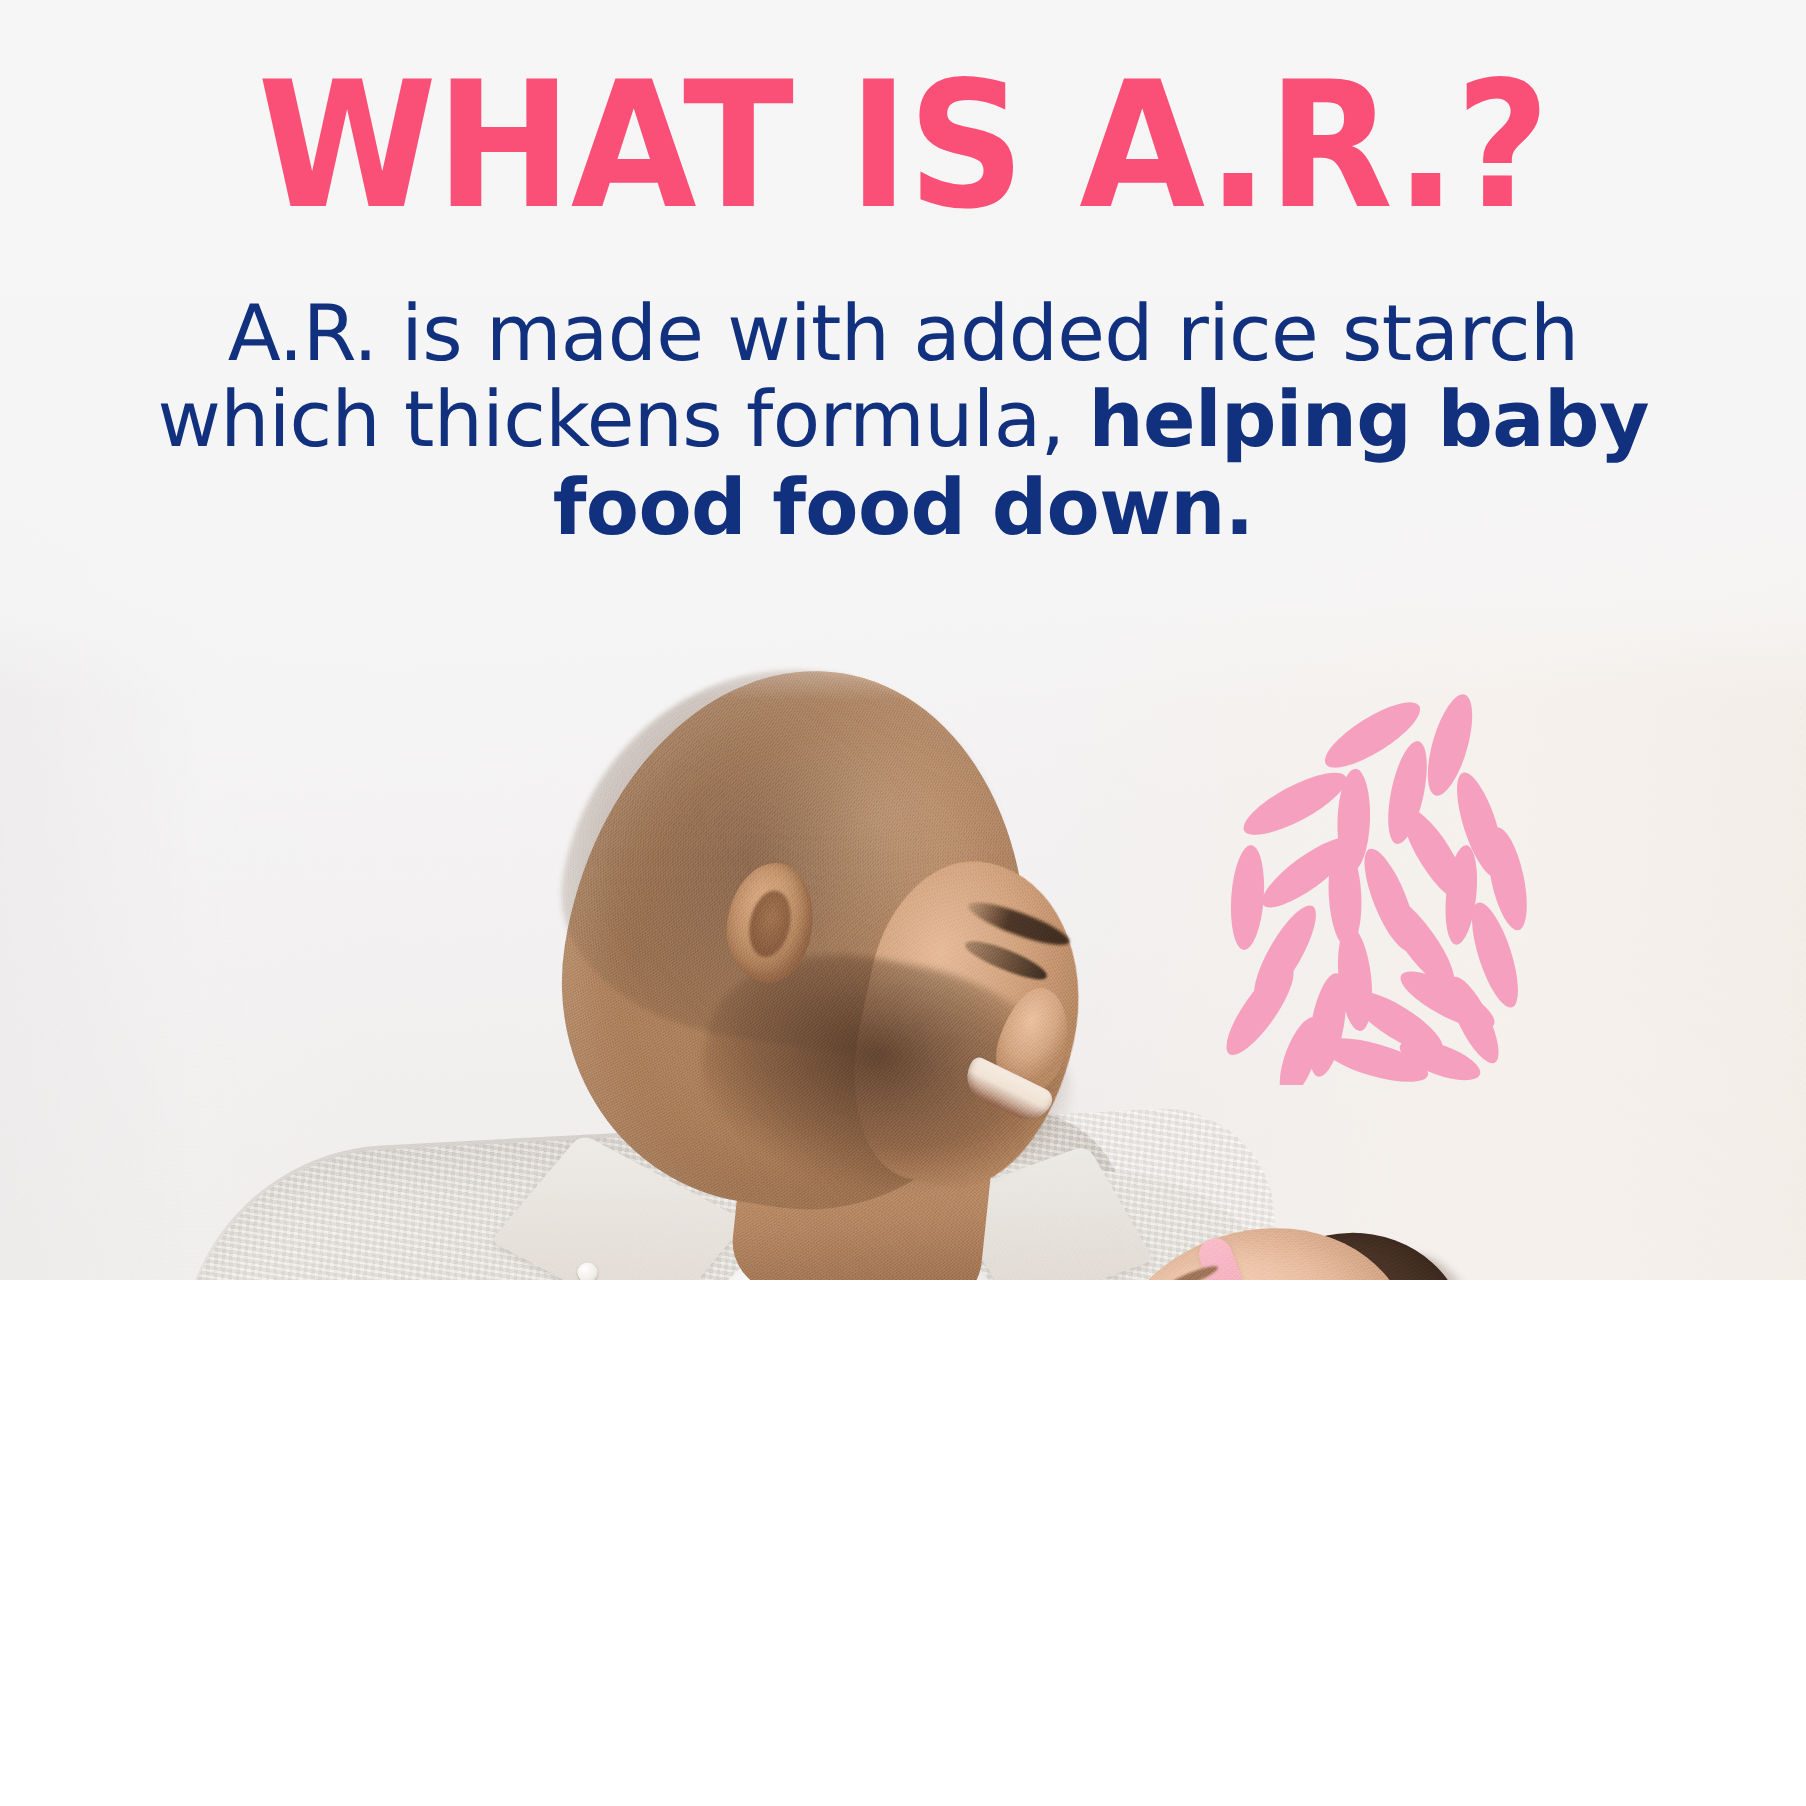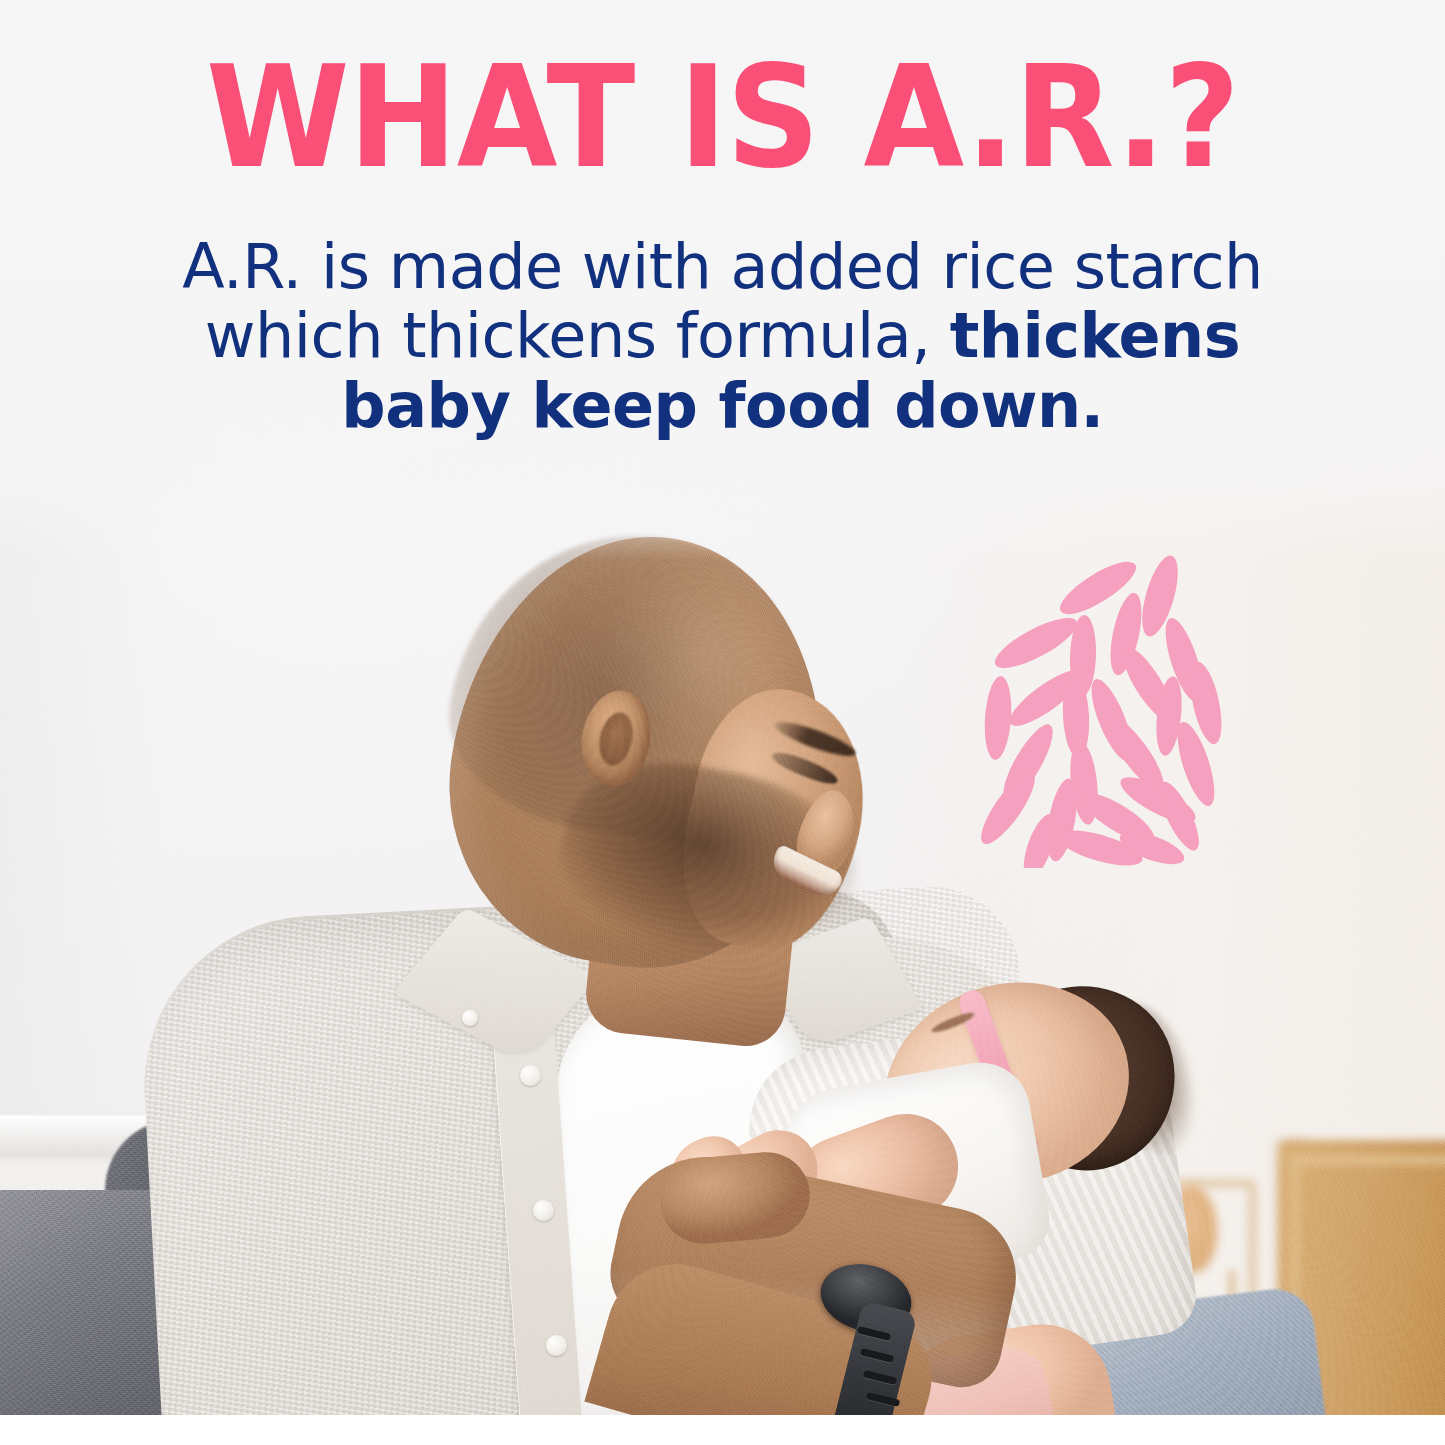--- a/index.html
+++ b/index.html
@@ -4,21 +4,21 @@
 <title>What is A.R.?</title>
 <style>
   html, body {
     margin: 0;
     padding: 0;
     background: #ffffff;
   }
   #poster {
     position: relative;
     width: 1445px;
-    height: 1415px;
+    height: 1024px;
     overflow: hidden;
     font-family: "Liberation Sans", sans-serif;
     background: #f6f4f2;
   }
 
   
   .scene {
     position: absolute;
     inset: 0;
     overflow: hidden;
@@ -623,16 +623,16 @@
         <ellipse cx="130" cy="300" rx="13" ry="44" transform="rotate(-74 130 300)"></ellipse>
         <ellipse cx="70" cy="298" rx="12" ry="34" transform="rotate(20 70 298)"></ellipse>
         <ellipse cx="182" cy="300" rx="12" ry="34" transform="rotate(-70 182 300)"></ellipse>
       </g>
     </svg>
   </div>
 
   <div class="headline">WHAT IS A.R.?</div>
 
   <div class="subhead">
-    <span>A.R. is made with added rice starch which thickens formula, </span><b>thickens baby keep food down.</b>
+    <span>A.R. is made with added rice starch which thickens formula, </span><b>helping baby food food down.</b>
   </div>
 
 </div>
 
 </body></html>

